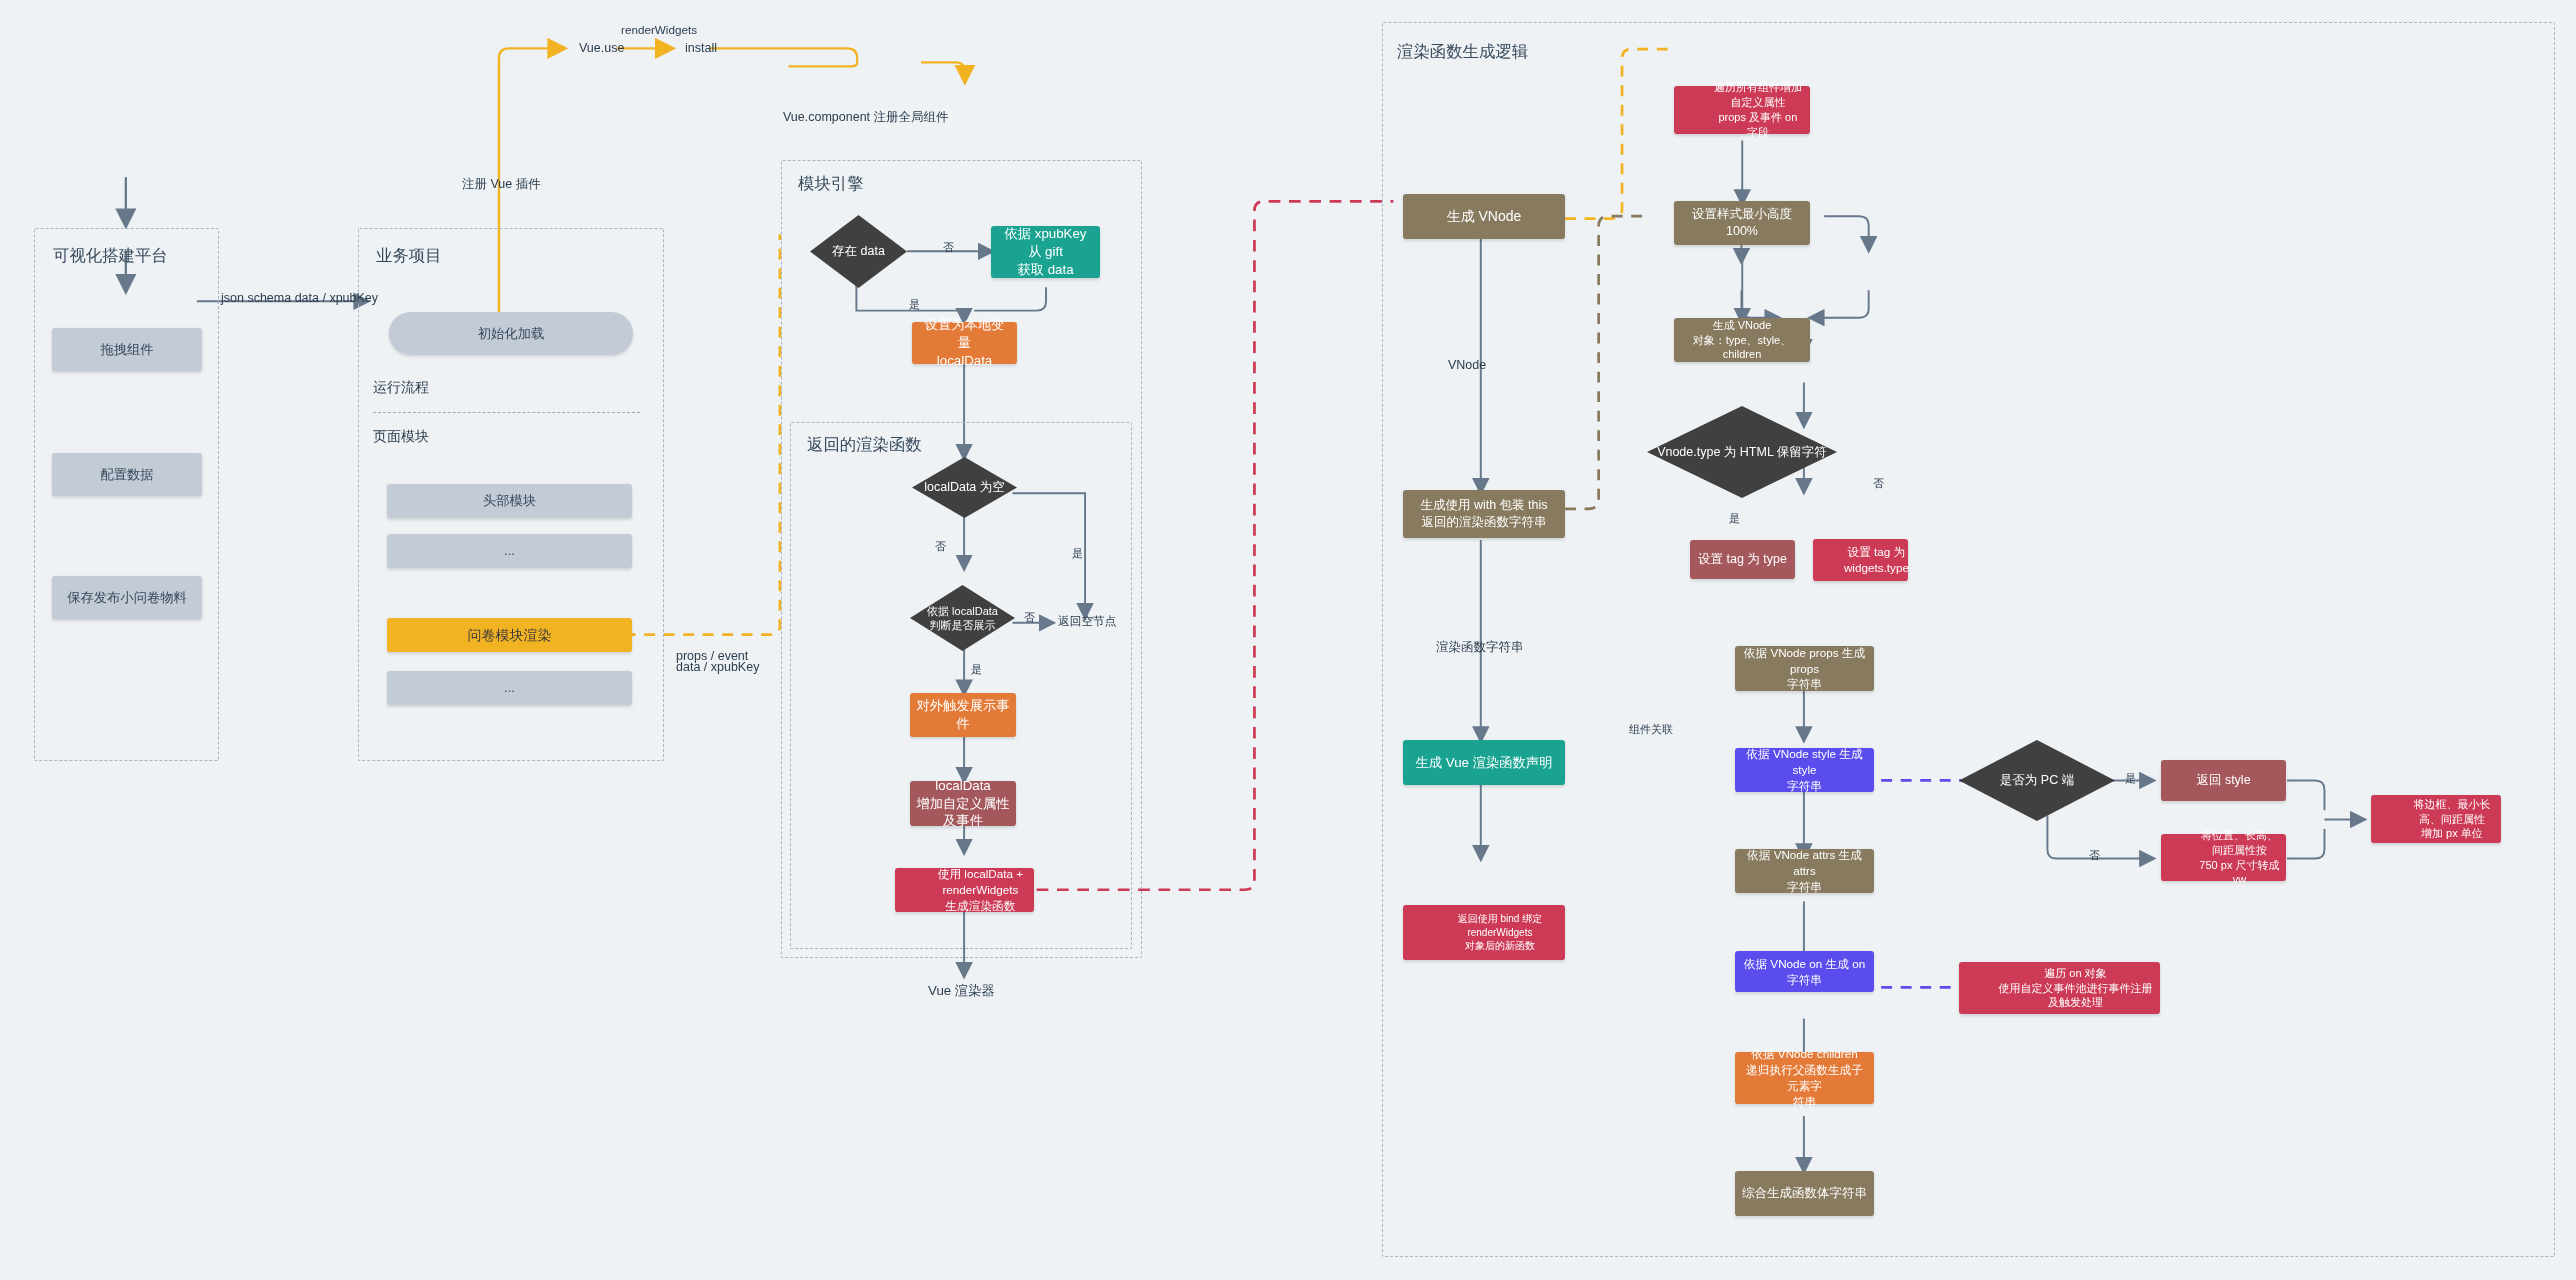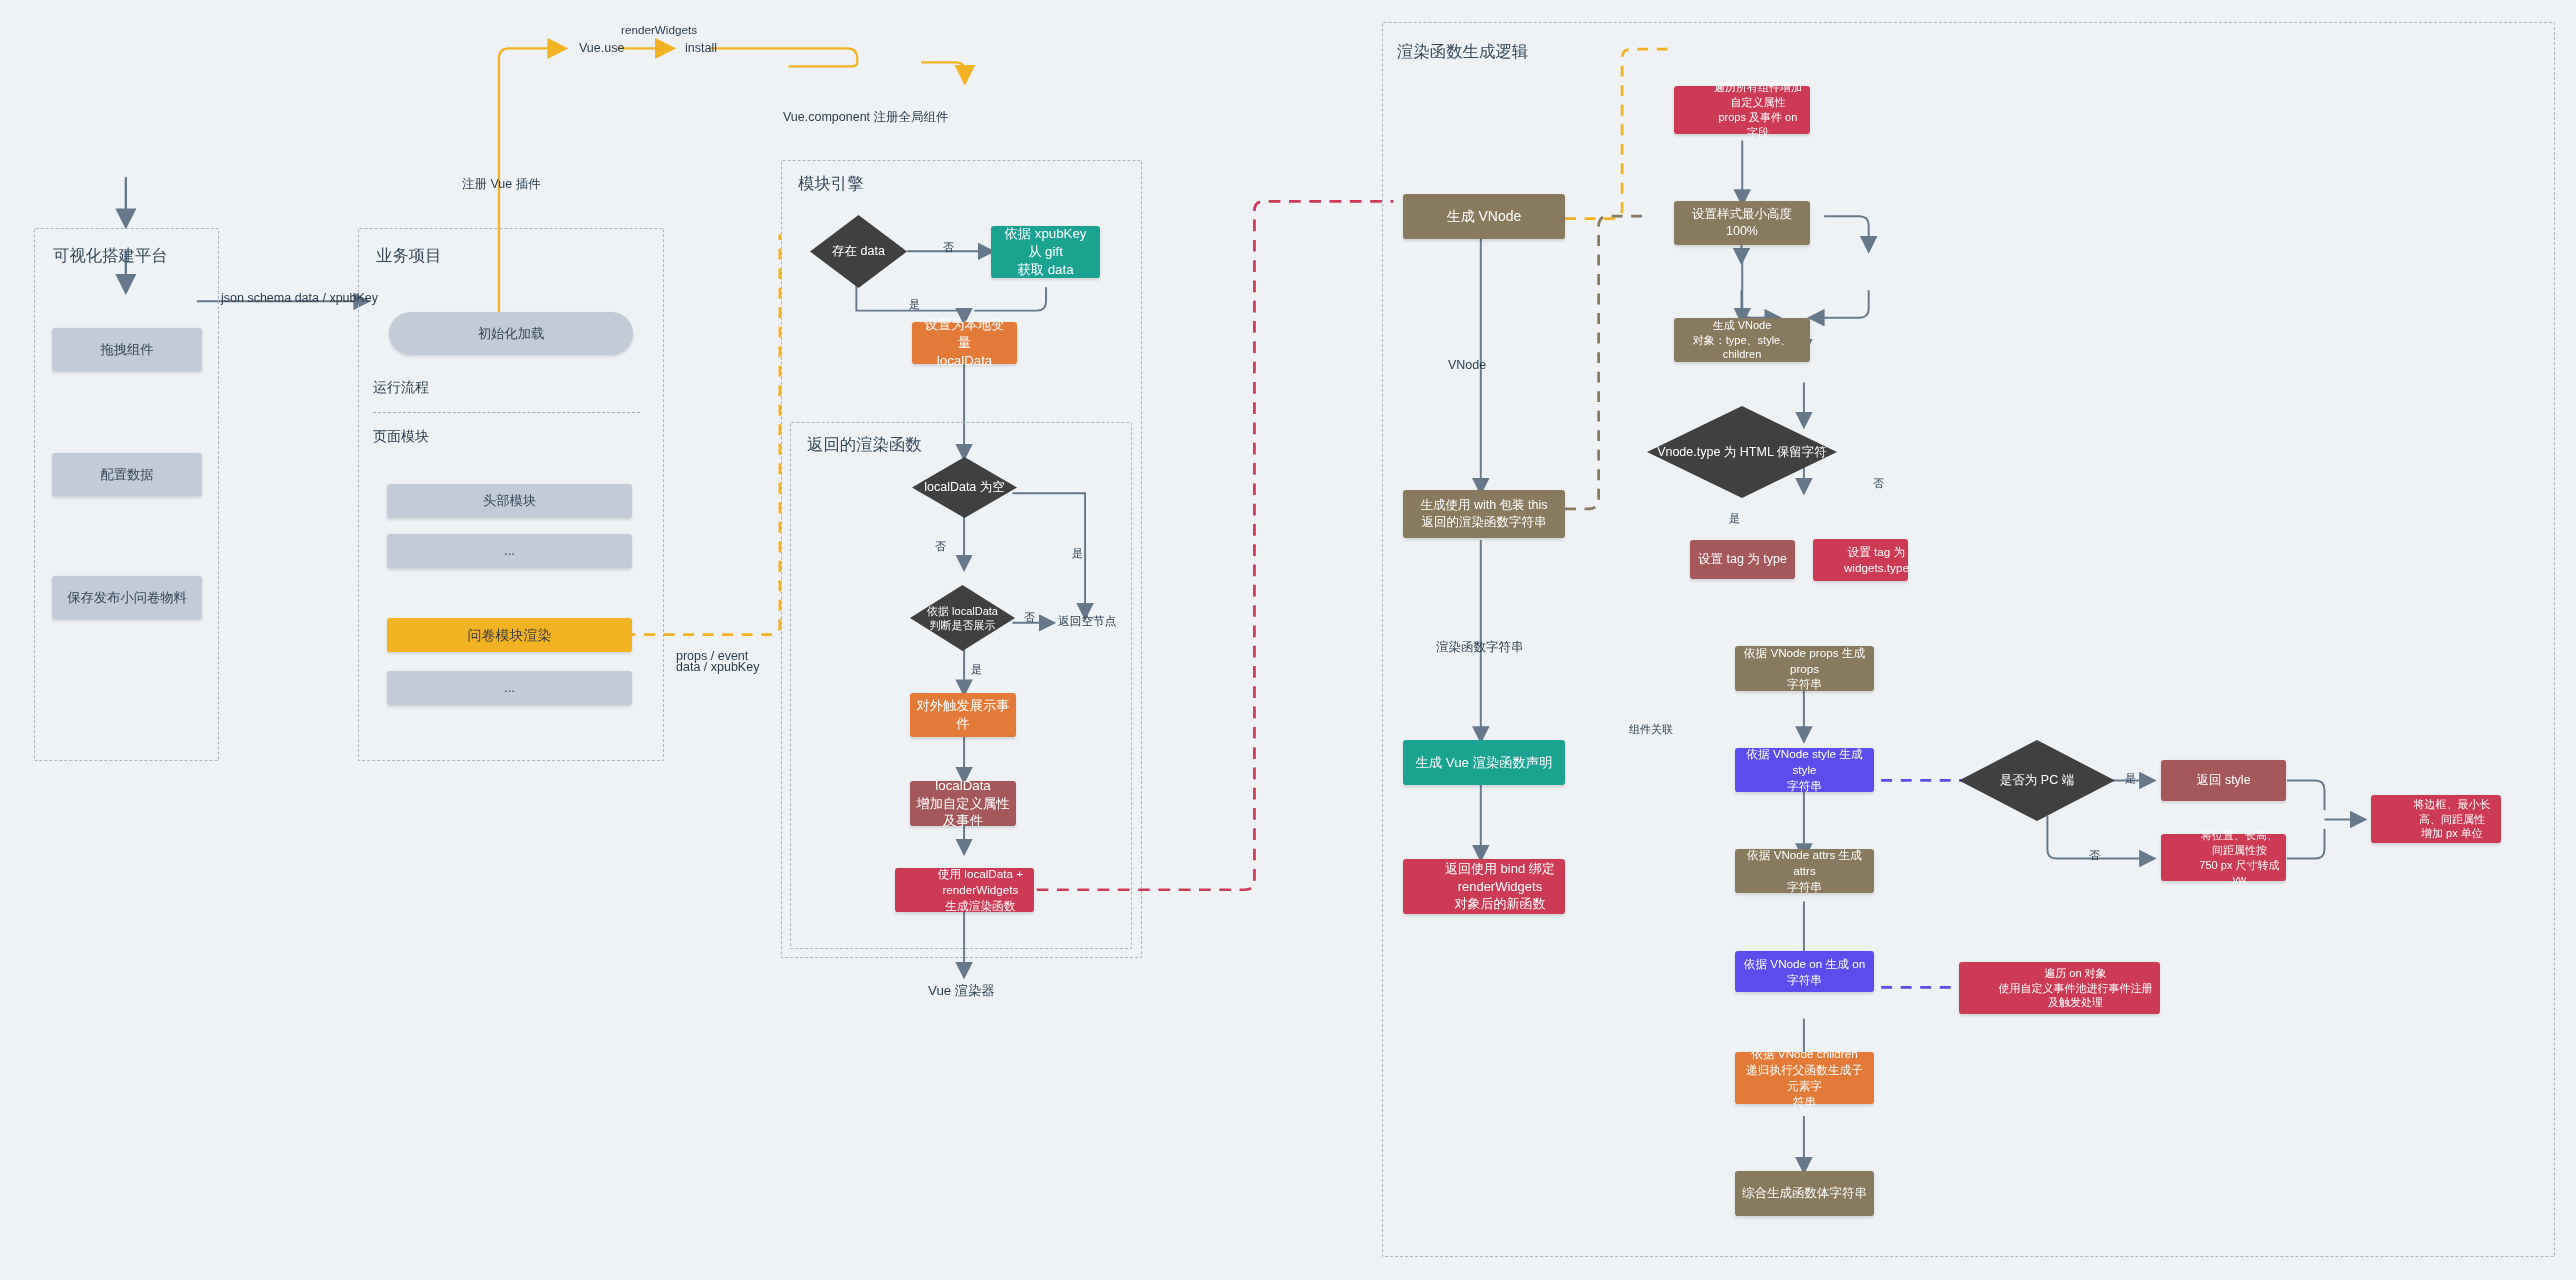--- a/index.html
+++ b/index.html
@@ -217,21 +217,21 @@
   <div class="node khaki" style="left:1674px;top:201px;width:136px;height:44px;font-size:12.5px;">设置样式最小高度 100%</div>
   <div class="node khaki" style="left:1674px;top:318px;width:136px;height:44px;white-space:pre-line;font-size:11px;">生成 VNode
 对象：type、style、children</div>
 
   <div class="lbl" style="left:1448px;top:358px;">VNode</div>
 
   <div class="node khaki" style="left:1403px;top:490px;width:162px;height:48px;white-space:pre-line;font-size:12.5px;">生成使用 with 包装 this
 返回的渲染函数字符串</div>
   <div class="lbl" style="left:1436px;top:639px;">渲染函数字符串</div>
   <div class="node teal" style="left:1403px;top:740px;width:162px;height:45px;font-size:13.3px;">生成 Vue 渲染函数声明</div>
-  <div class="node crimson" style="left:1403px;top:859px;width:162px;height:55px;white-space:pre-line;font-size:13px;">返回使用 bind 绑定
+  <div class="node crimson" style="left:1403px;top:905px;width:162px;height:55px;white-space:pre-line;font-size:10px;">返回使用 bind 绑定
 renderWidgets
 对象后的新函数</div>
 
   <div class="lbl sm" style="left:1629px;top:722px;">组件关联</div>
 
   <div class="dia" style="left:1647px;top:406px;width:190px;height:92px;">
     <span style="max-width:90%;">Vnode.type 为 HTML 保留字符</span>
   </div>
   <div class="lbl sm" style="left:1729px;top:511px;">是</div>
   <div class="lbl sm" style="left:1873px;top:476px;">否</div>

